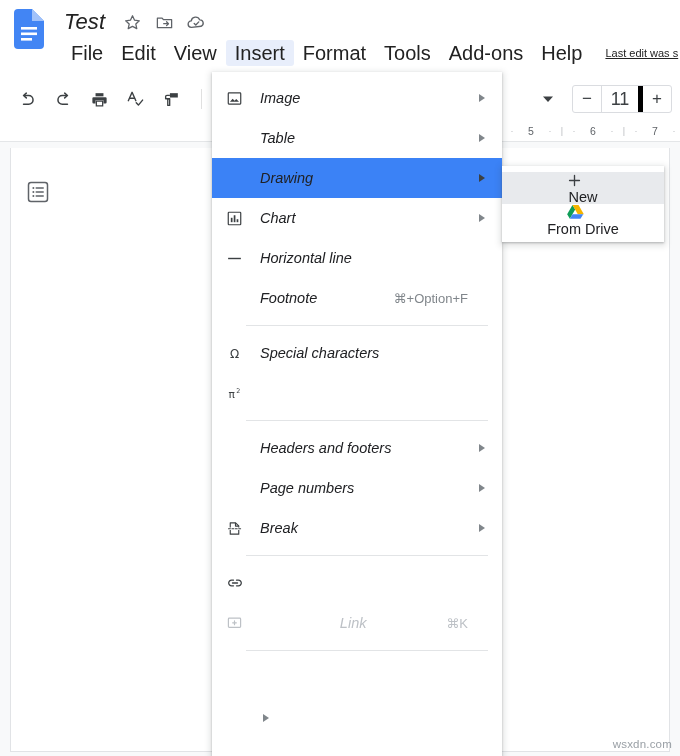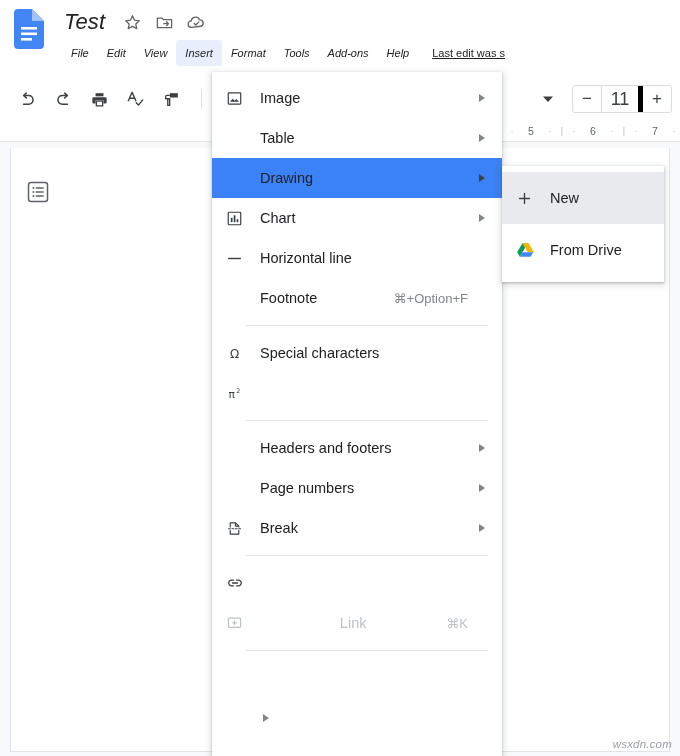--- a/index.html
+++ b/index.html
@@ -20,22 +20,22 @@
   .doc-logo svg { display:block; }
   .title-row { position:absolute; left:64px; top:7px; height:30px; display:flex; align-items:center;font-style:italic; }
   .doc-title {
     font-size:22px; color:#222; letter-spacing:.1px; line-height:28px; padding-right:14px;
   }
   .title-icon { width:26px; height:26px; margin-right:6px; display:flex; align-items:center; justify-content:center; }
   .title-icon svg { display:block; }
 
   .menubar { position:absolute; left:62px; top:40px; height:26px; display:flex; align-items:stretch; }
   .menu-item {
-    font-size:11px; color:#222; padding:4px 9px; line-height:18px;
-    border-radius:3px; white-space:nowrap;font-style:italic;
+    font-size:20px; color:#222; padding:4px 9px; line-height:18px;
+    border-radius:3px; white-space:nowrap;
   }
   .menu-item.active { background:#e8eefb; }
   .lastedit {
     font-size:11px; color:#222; padding:4px 6px 4px 14px; line-height:18px;
     text-decoration:underline; white-space:nowrap;
   }
 
   
   .toolbar {
     position:absolute; left:0; top:78px; width:680px; height:42px;
@@ -86,44 +86,44 @@
   .mi {
     position:relative; display:flex; align-items:center;
     height:40px; padding:0 14px 0 14px; cursor:default;
   }
   .mi.hl { background:#3b82f6; }
   .mi-icon {
     width:34px; min-width:34px; display:flex; align-items:center; justify-content:flex-start;
     color:#3c4043;
   }
   .mi-icon svg { display:block; }
-  .mi-label { font-size:14.5px; color:#202124; flex:1; white-space:nowrap; }
+  .mi-label { font-size:14.5px; color:#202124; flex:1; white-space:nowrap;font-style:italic; }
   .mi-accel { font-size:13px; color:#80868b; padding-right:8px; white-space:nowrap; }
   .mi-arrow { width:12px; display:flex; align-items:center; justify-content:center; }
   .mi.disabled .mi-label, .mi.disabled .mi-accel { color:#bdc1c6;text-align:center; }
   .mi.disabled .mi-icon { color:#bdc1c6; }
   .mi-sep { height:1px; background:#e2e4e6; margin:7px 14px 7px 34px; }
   .tri { width:0;height:0;border-left:6px solid #80868b;border-top:4.5px solid transparent;border-bottom:4.5px solid transparent; }
   .mi.hl .tri { border-left-color:#3c4043; }
 
   
   .submenu {
     position:absolute; left:502px; top:166px; width:162px;
     background:#fff; padding:6px 0;
     box-shadow: 0 2px 6px 2px rgba(60,64,67,.15), 0 1px 2px 0 rgba(60,64,67,.3);
     z-index:40;
   }
-  .sm-item { display:flex; align-items:center; height:52px; padding:0 14px; }
+  .sm-item { display:flex; align-items:center; height:32px; padding:0 14px;flex-direction:column; }
   .sm-item.hl { background:#e8eaed; }
   .sm-icon { width:34px; min-width:34px; display:flex; align-items:center; }
   .sm-label { font-size:14.5px; color:#202124; white-space:nowrap; }
 
   .watermark {
     position:absolute; right:8px; bottom:6px;
-    font-size:11.5px; color:#9aa0a6; letter-spacing:.2px; z-index:50;font-style:italic;
+    font-size:11.5px; color:#9aa0a6; letter-spacing:.2px; z-index:50;
   }
 </style>
 </head>
 <body>
 
 <div id="app">
 
   <div class="header">
 
     <div class="doc-logo">

